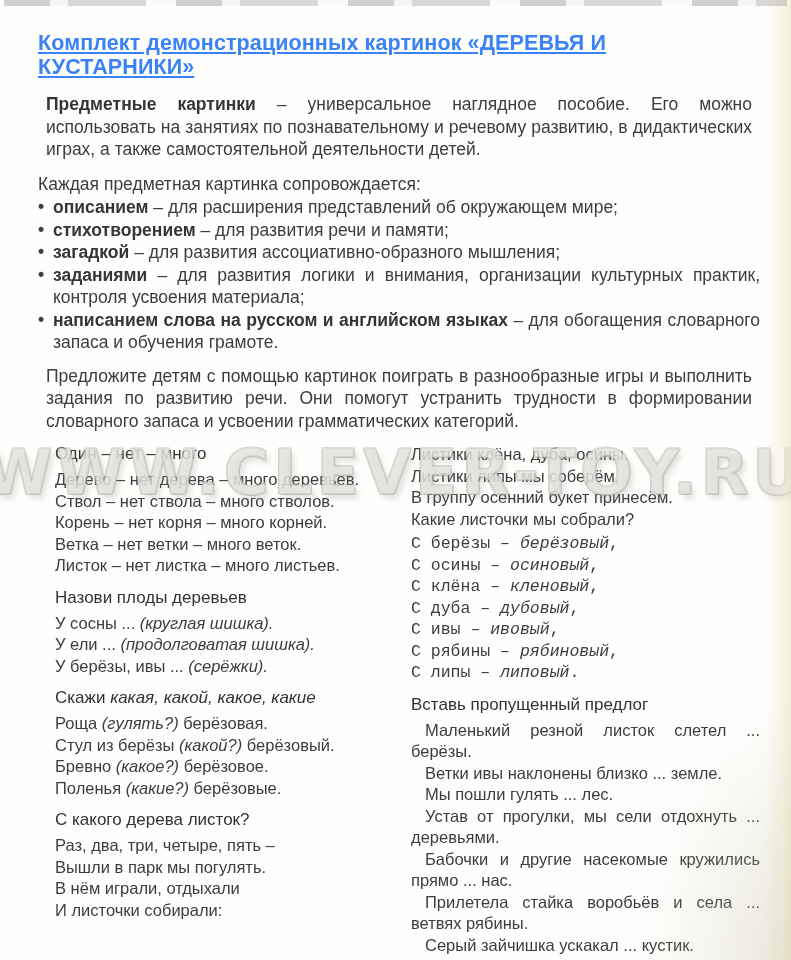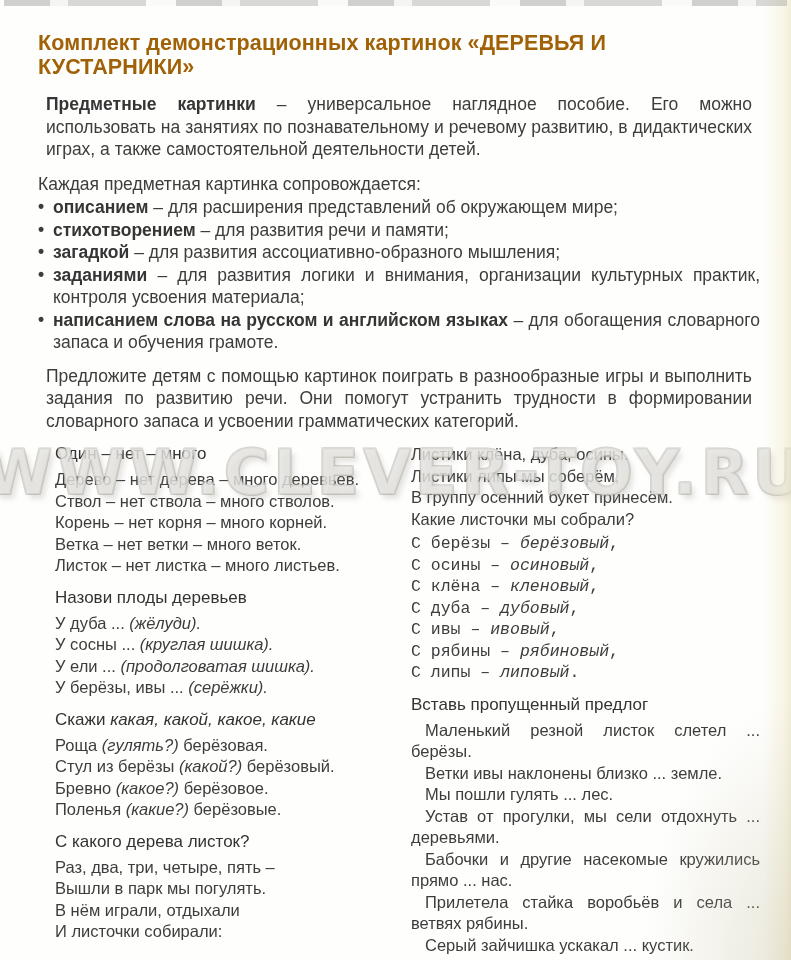--- a/index.html
+++ b/index.html
@@ -39,21 +39,21 @@
     -webkit-text-stroke:2px rgba(168,165,155,.28);
     text-shadow:
       1px 1px 0 rgba(168,165,155,.25), -1px -1px 0 rgba(180,177,168,.18),
       -1px 1px 0 rgba(168,165,155,.20), 1px -1px 0 rgba(180,177,168,.18),
       4px 5px 5px rgba(140,137,128,.22);
   }
   .content { position:relative; z-index:1; padding:25px 31px 0 38px; }
 
   h1.title {
     margin:6px 0 14px; font-size:21.5px; line-height:24px;
-    font-weight:bold; color:#a16207; letter-spacing:.1px;
+    font-weight:bold; color:#3b82f6; letter-spacing:.1px;text-decoration:underline;
   }
   .para { font-size:17.5px; line-height:22.5px; text-align:justify; margin:0 8px 12px; }
   .para b { color:#353535; }
   .acc-heading { font-size:17.5px; line-height:22.5px; margin:0; }
   ul.bullets { list-style:none; margin:1px 0 11px; padding:0; }
   ul.bullets li {
     position:relative; padding-left:15px;
     font-size:17.5px; line-height:22.5px; text-align:justify;
   }
   ul.bullets li .dot { position:absolute; left:0; top:-1px; font-weight:bold; }
@@ -125,21 +125,20 @@
             <div class="line">Корень – нет корня – много корней.</div>
 
             <div class="line">Ветка – нет ветки – много веток.</div>
 
             <div class="line">Листок – нет листка – много листьев.</div>
           </div>
 
         <h3 class="sec">Назови плоды деревьев</h3>
         <div class="group">
 
-            <div class="line"><span>У дуба ... </span><i>(жёлуди).</i></div>
 
             <div class="line"><span>У сосны ... </span><i>(круглая шишка).</i></div>
 
             <div class="line"><span>У ели ... </span><i>(продолговатая шишка).</i></div>
 
             <div class="line"><span>У берёзы, ивы ... </span><i>(серёжки).</i></div>
 
           </div>
 
         <h3 class="sec"><span>Скажи </span><span class="it">какая, какой, какое, какие</span></h3>

